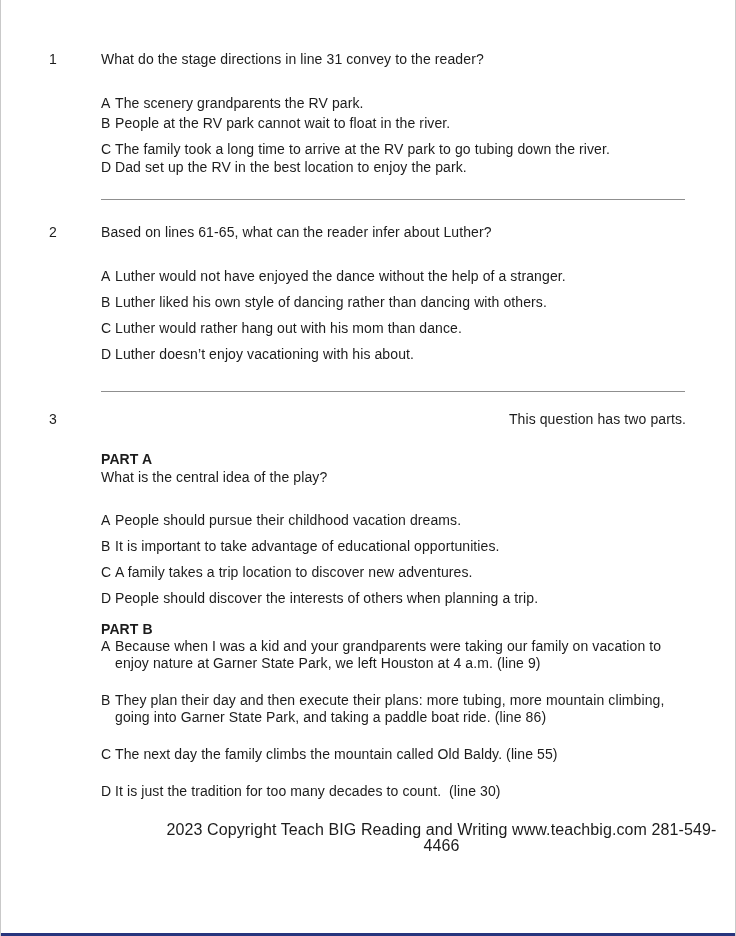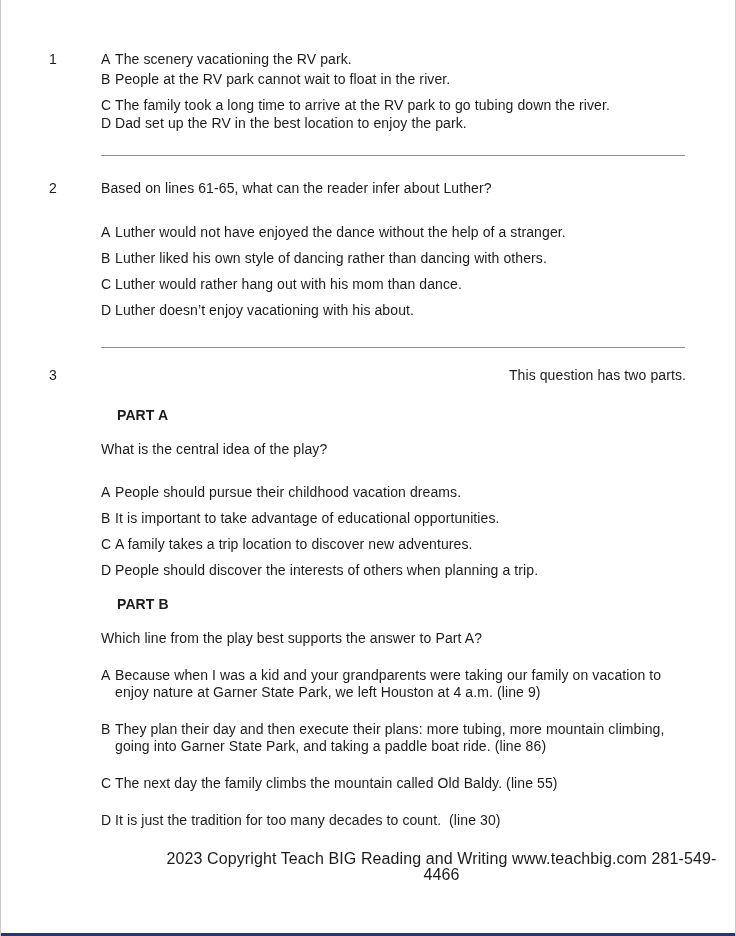--- a/index.html
+++ b/index.html
@@ -31,21 +31,21 @@
     border: none;
     border-top: 1px solid #8f8f8f;
     margin: 0;
     margin-left: 52px;
     width: 584px;
     height: 0;
   }
   .divider-1 { margin-top: 15px; margin-bottom: 23px; }
   .divider-2 { margin-top: 20px; margin-bottom: 18px; }
   .q3 .prompt { margin-bottom: 22px; text-align: right; }
-  .part-label { font-weight: bold; margin: 16px; line-height: 18px; }
+  .part-label { font-weight: bold; margin: 0; line-height: 18px; }
   .part-question { margin: 0 0 25px 0; line-height: 18px; }
   .partB { margin-top: 13px; }
   .partB .part-question { margin-bottom: 20px; }
   .partB-opts .option { margin-bottom: 20px; line-height: 17px; }
   .footer {
     margin-left: 100px;
     width: 585px;
     text-align: center;
     font-size: 16px;
     line-height: 16px;
@@ -60,24 +60,25 @@
 </style>
 </head>
 <body>
 
 <div class="page">
   <div class="content">
 
     <div class="question">
       <div class="qnum">1</div>
       <div class="qbody">
+        <p class="prompt">What do the stage directions in line 31 convey to the reader?</p>
         <div class="options q1-opts">
           <div class="option">
             <span class="opt-letter">A</span>
-            <span class="opt-text">The scenery vacationing the RV park.</span>
+            <span class="opt-text">The scenery grandparents the RV park.</span>
           </div>
           <div class="option">
             <span class="opt-letter">B</span>
             <span class="opt-text">People at the RV park cannot wait to float in the river.</span>
           </div>
           <div class="option">
             <span class="opt-letter">C</span>
             <span class="opt-text">The family took a long time to arrive at the RV park to go tubing down the river.</span>
           </div>
           <div class="option">
@@ -140,21 +141,20 @@
             </div>
             <div class="option">
               <span class="opt-letter">D</span>
               <span class="opt-text">People should discover the interests of others when planning a trip.</span>
             </div>
           </div>
         </div>
 
         <div class="partB">
           <p class="part-label">PART B</p>
-          <p class="part-question">Which line from the play best supports the answer to Part A?</p>
           <div class="options partB-opts">
             <div class="option">
               <span class="opt-letter">A</span>
               <span class="opt-text">Because when I was a kid and your grandparents were taking our family on vacation to enjoy nature at Garner State Park, we left Houston at 4 a.m. (line 9)</span>
             </div>
             <div class="option">
               <span class="opt-letter">B</span>
               <span class="opt-text">They plan their day and then execute their plans: more tubing, more mountain climbing, going into Garner State Park, and taking a paddle boat ride. (line 86)</span>
             </div>
             <div class="option">

